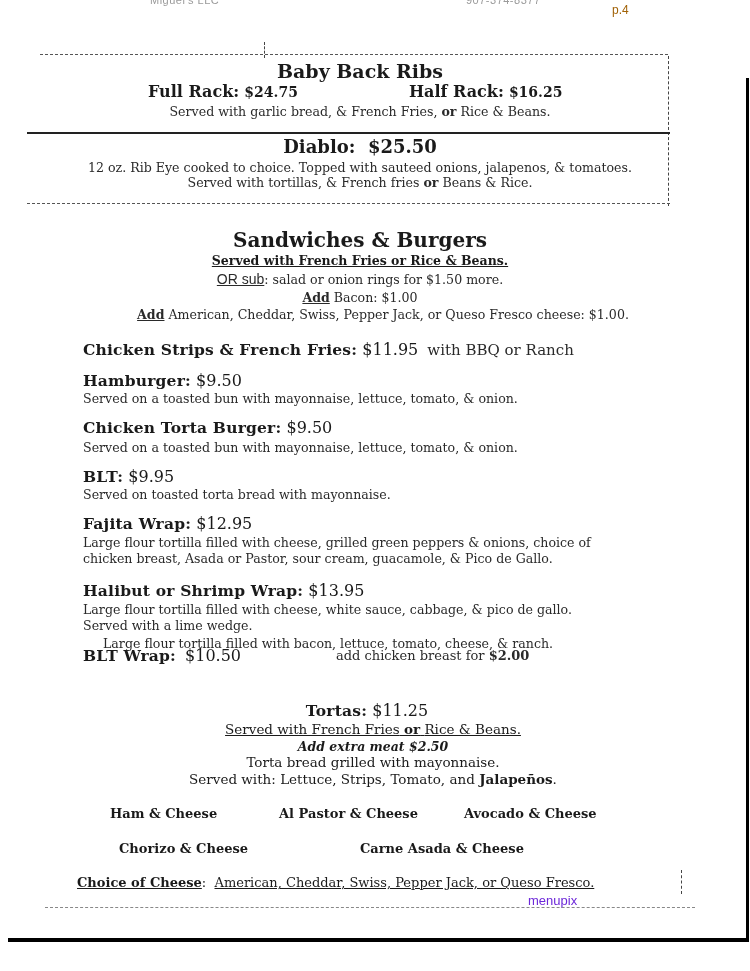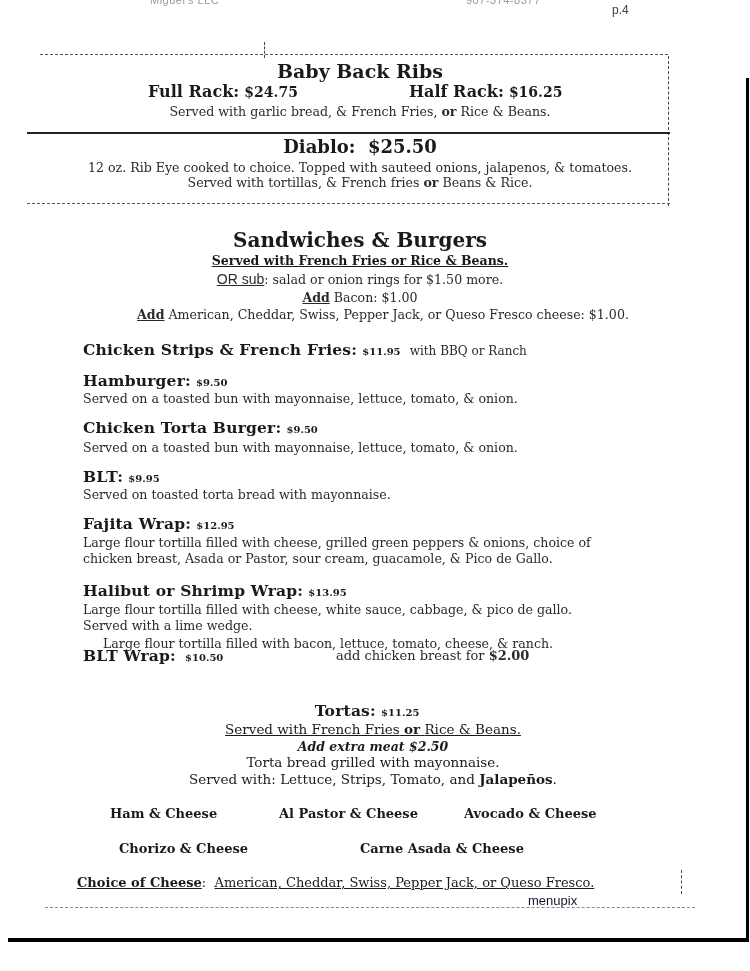--- a/index.html
+++ b/index.html
@@ -2,38 +2,38 @@
 <html><head>
   <meta charset="utf-8">
   <style>
     html, body { margin: 0; padding: 0; }
     body {
       width: 750px; height: 971px; background: #ffffff; position: relative; overflow: hidden;
       font-family: "DejaVu Serif", "Liberation Serif", serif; color: #1a1a1a;
     }
     .abs { position: absolute; }
     .faint { color: #9a9a9a; font-family: "Liberation Sans", sans-serif; font-size: 11px; letter-spacing: 0.5px; }
-    .pageno { color: #404040; font-family: "Liberation Sans", sans-serif; font-size: 12px; }
+    .pageno { color: #a16207; font-family: "Liberation Sans", sans-serif; font-size: 12px; }
     .dashed-line { position: absolute; height: 0; border-top: 1px dashed #555; }
     .solid-line { position: absolute; height: 0; border-top: 2px solid #222; }
     .vline { position: absolute; width: 0; border-left: 1px dashed #444; }
     .thick-right { position: absolute; left: 746px; top: 78px; width: 3px; height: 864px; background: #000; }
     .thick-bottom { position: absolute; left: 8px; top: 938px; width: 741px; height: 4px; background: #000; }
 
     .center { position: absolute; left: 0; width: 750px; text-align: center; }
     .h-section { font-weight: bold; font-size: 19px; }
     .bold { font-weight: bold; }
     .desc { font-size: 12.6px; color: #2a2a2a; }
     .item-title { font-weight: bold; font-size: 15.5px; letter-spacing: 0.2px; }
-    .item-price { font-weight: bold; font-size: 10px; }
+    .item-price { font-weight: normal; font-size: 16px; }
     .under { text-decoration: underline; }
     .sans { font-family: "Liberation Sans", sans-serif; }
     .left-block { position: absolute; left: 83px; }
     .torta { position: absolute; font-weight: bold; font-size: 13px; }
-    .watermark { position: absolute; color: #0f172a; font-family: "Liberation Sans", sans-serif; font-size: 13px; }
+    .watermark { position: absolute; color: #6d28d9; font-family: "Liberation Sans", sans-serif; font-size: 13px; }
   </style>
 </head>
 <body>
 
 <div class="abs faint" style="left:150px; top:-6px;">Miguel's LLC</div>
 <div class="abs faint" style="left:466px; top:-6px;">907-374-8377</div>
 <div class="abs pageno" style="left:612px; top:3px;">p.4</div>
 
 <div class="dashed-line" style="left:40px; top:54px; width:628px;"></div>
 <div class="vline" style="left:264px; top:42px; height:16px;"></div>
@@ -76,21 +76,21 @@
 <div class="center desc" style="top:290px; left:-15px;">
   <span class="bold under">Add</span><span> Bacon: $1.00</span>
 </div>
 <div class="center desc" style="top:307px; left:8px;">
   <span class="bold under">Add</span><span> American, Cheddar, Swiss, Pepper Jack, or Queso Fresco cheese: $1.00.</span>
 </div>
 
 <div class="left-block" style="top:340px;">
   <span class="item-title">Chicken Strips &amp; French Fries:</span>
   <span class="item-price">$11.95</span>
-  <span class="desc" style="font-size:12px; margin-left:4px;">with BBQ or Ranch</span>
+  <span class="desc" style="font-size:15px; margin-left:4px;">with BBQ or Ranch</span>
 </div>
 
 <div class="left-block" style="top:371px;">
   <span class="item-title">Hamburger:</span>
   <span class="item-price">$9.50</span>
 </div>
 <div class="left-block desc" style="top:391px;">Served on a toasted bun with mayonnaise, lettuce, tomato, &amp; onion.</div>
 
 <div class="left-block" style="top:418px;">
   <span class="item-title">Chicken Torta Burger:</span>

